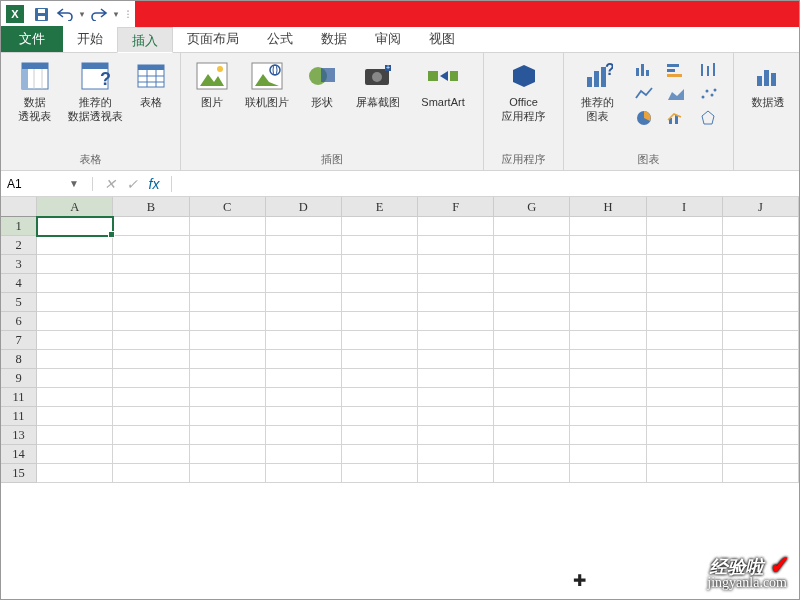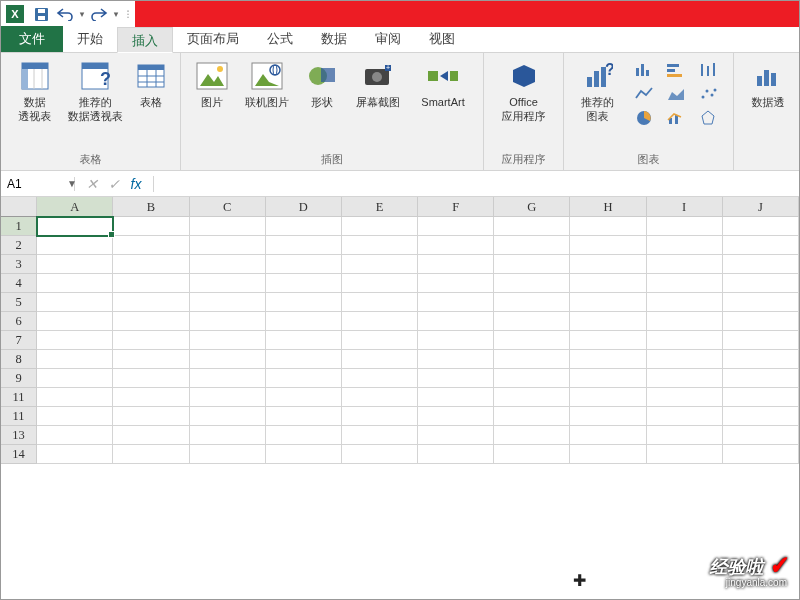--- a/index.html
+++ b/index.html
@@ -23,21 +23,21 @@
   .group-body { flex: 1; display: flex; align-items: flex-start; justify-content: center; padding: 0 6px; }
   .group-label { height: 18px; font-size: 11px; color: #666; text-align: center; }
   .bigbtn { display: flex; flex-direction: column; align-items: center; width: 58px; padding-top: 2px; cursor: pointer; }
   .bigbtn .icon { width: 34px; height: 34px; display: flex; align-items: center; justify-content: center; margin-bottom: 2px; }
   .bigbtn .lbl { font-size: 11px; text-align: center; line-height: 14px; color: #333; }
   .chart-grid { display: grid; grid-template-columns: repeat(3, 30px); grid-template-rows: repeat(3, 22px); gap: 2px; padding: 2px 4px 0 4px; }
   .chart-cell { display: flex; align-items: center; justify-content: center; }
 
   
   .fbar { height: 26px; display: flex; align-items: center; border-bottom: 1px solid #d4d4d4; background: #fff; }
-  .namebox { width: 74px; border-right: 1px solid #d4d4d4; display: flex; align-items: center; }
+  .namebox { width: 92px; border-right: 1px solid #d4d4d4; display: flex; align-items: center; }
   .namebox input { border: none; width: 66px; font-size: 12px; padding: 0 6px; outline: none; }
   .namebox .dd { width: 14px; text-align: center; color: #666; font-size: 10px; }
   .fbar-btns { display: flex; align-items: center; border-right: 1px solid #d4d4d4; padding: 0 6px; }
   .fbar-btn { width: 22px; text-align: center; color: #aaa; font-size: 14px; font-style: italic; }
   .finput { flex: 1; border: none; outline: none; font-size: 12px; padding: 0 6px; }
 
   
   .gridwrap { position: relative; }
   .hdr-row { display: flex; height: 20px; }
   .corner { width: 38px; background: #e6e6e6; border-right: 1px solid #ccc; border-bottom: 1px solid #999; }
@@ -45,21 +45,21 @@
   .colhdr.sel { background: #d3e0cf; border-bottom: 1px solid #217346; }
   .body-row { display: flex; height: 19px; }
   .rowhdr { width: 38px; background: #e6e6e6; border-right: 1px solid #ccc; border-bottom: 1px solid #ccc; font-size: 12.5px; color: #333; text-align: center; line-height: 19px; font-family: "SimSun", serif; }
   .rowhdr.sel { background: #d3e0cf; border-right: 1px solid #217346; }
   .cell { width: 80px; border-right: 1px solid #d4d4d4; border-bottom: 1px solid #d4d4d4; font-size: 12px; line-height: 19px; }
   .cell.active { outline: 2px solid #217346; outline-offset: -1px; position: relative; }
   .cell.active::after { content:""; position:absolute; right:-3px; bottom:-3px; width:5px; height:5px; background:#217346; border:1px solid #fff; }
 
   
   .watermark { position: absolute; right: 12px; bottom: 8px; color: #fff; text-shadow: 0 0 3px #000, 0 0 3px #000; font-weight: bold; font-style: italic; font-size: 18px; text-align: right; line-height: 16px; }
-  .watermark .sub { font-size: 10px; font-weight: normal; font-style: normal; display:block; }
+  .watermark .sub { font-size: 14px; font-weight: normal; font-style: normal; display:block;font-family:Liberation Serif, serif; }
   .watermark .chk { color: #f00; font-size: 22px; display: inline-block; transform: rotate(-10deg); }
 
   .cursor-cross { position: absolute; font-size: 16px; color: #222; }
 </style>
 </head>
 <body>
 
 <div class="qat">
   <div class="qat-excel">
     <svg width="18" height="18" viewBox="0 0 18 18">
@@ -501,20 +501,33 @@
       <div class="cell"></div>
       <div class="cell"></div>
       <div class="cell"></div>
       <div class="cell"></div>
       <div class="cell"></div>
       <div class="cell"></div>
       <div class="cell"></div>
       <div class="cell"></div>
       <div class="cell"></div>
     </div>
+    <div class="body-row">
+      <div class="rowhdr">15</div>
+      <div class="cell"></div>
+      <div class="cell"></div>
+      <div class="cell"></div>
+      <div class="cell"></div>
+      <div class="cell"></div>
+      <div class="cell"></div>
+      <div class="cell"></div>
+      <div class="cell"></div>
+      <div class="cell"></div>
+      <div class="cell"></div>
+    </div>
   </div>
 
 <div class="cursor-cross" style="left:572px; top:570px">✚</div>
 
 <div class="watermark">
   <span>经验啦</span>
   <span class="chk">✔</span>
   <span class="sub">jingyanla.com</span>
 </div>
 

